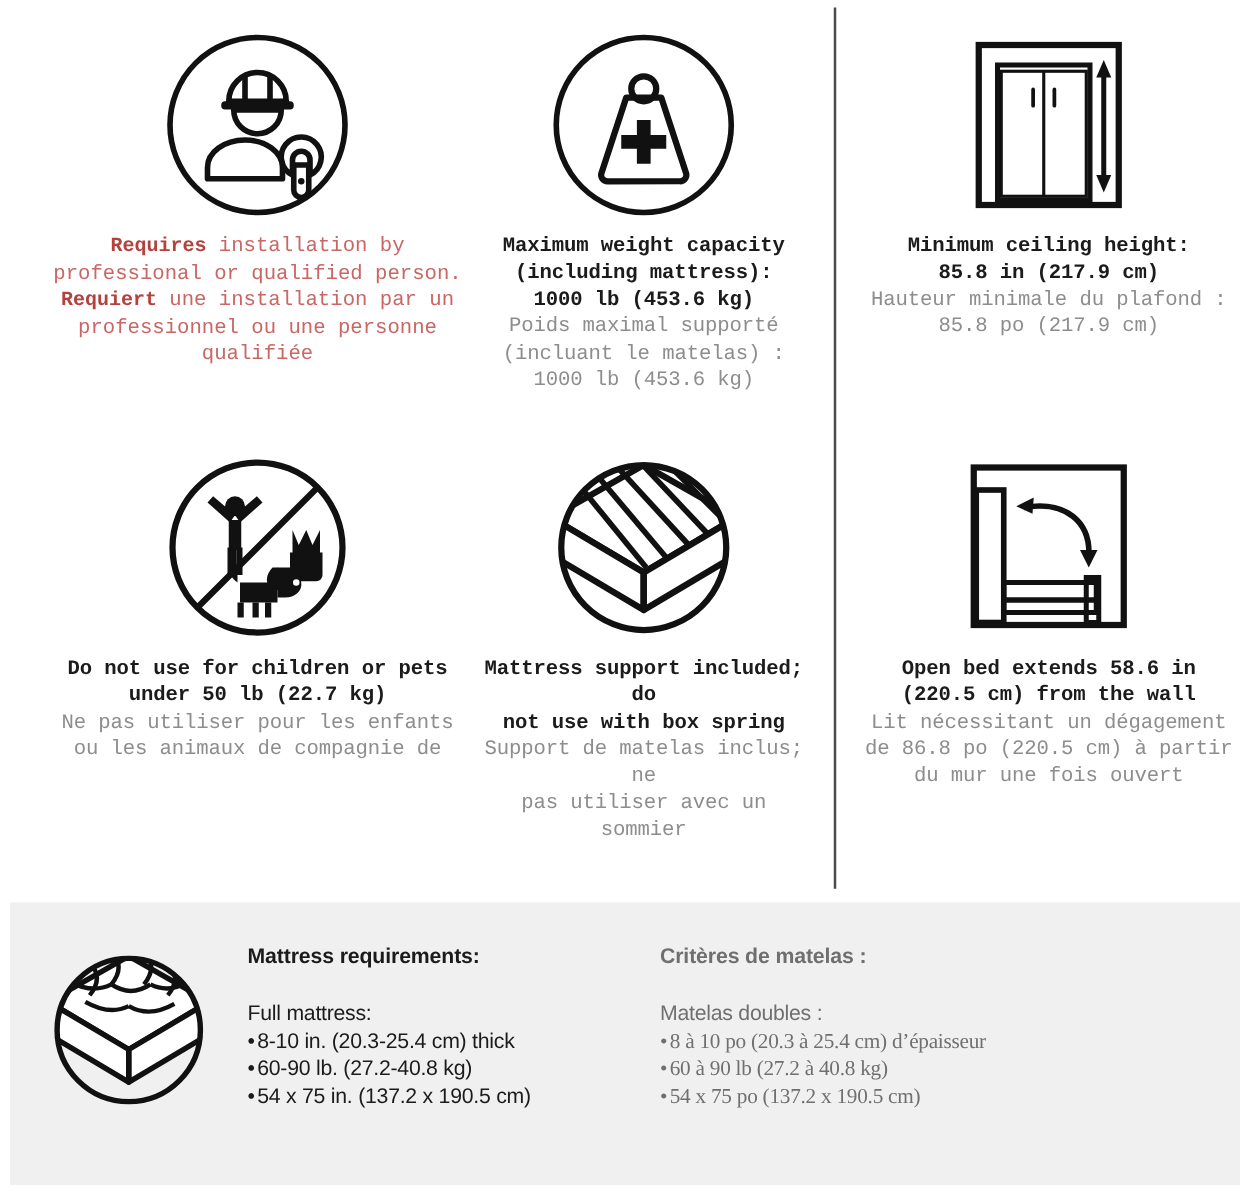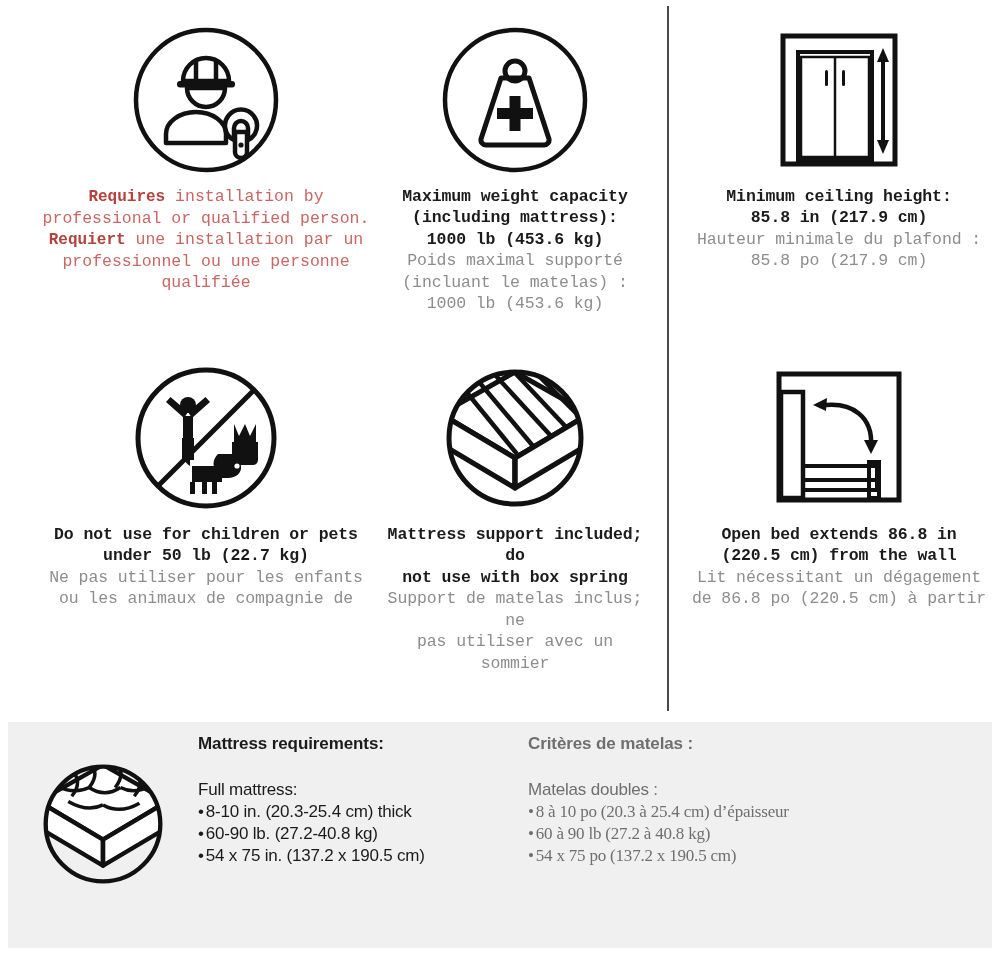--- a/index.html
+++ b/index.html
@@ -93,21 +93,21 @@
   }
   #panel-icon {
     width: 190px;
     flex: 0 0 190px;
     display: flex;
     justify-content: center;
     align-items: flex-start;
     padding-top: 36px;
   }
   .panel-col {
-    padding-top: 12px;
+    padding-top: 33px;
   }
   .panel-col.en { width: 330px; flex: 0 0 330px; }
   .panel-col.fr { width: 420px; flex: 0 0 420px; }
 
   .p-head {
     font-size: 17px;
     font-weight: bold;
     color: #1b1b1b;
     margin-bottom: 26px;
     letter-spacing: -0.1px;
@@ -296,24 +296,25 @@
         <rect x="40" y="104" width="74" height="14" fill="none" stroke="#111" stroke-width="4"></rect>
         <rect x="40" y="118" width="74" height="10" fill="none" stroke="#111" stroke-width="4"></rect>
         <rect x="106" y="100" width="10" height="36" fill="none" stroke="#111" stroke-width="4"></rect>
 
         <path d="M56 44 C90 38 110 56 108 84" fill="none" stroke="#111" stroke-width="4.5"></path>
         <path d="M50 43 L64 36 L63 49 Z" fill="#111"></path>
         <path d="M108 92 L101 78 L115 78 Z" fill="#111"></path>
       </svg>
     </div>
     <div class="cell-text">
-      <div class="t-en">Open bed extends 86.8 in</div>
+      <div class="t-en">Open bed extends 58.6 in</div>
       <div class="t-en">(220.5 cm) from the wall</div>
       <div class="t-fr">Lit nécessitant un dégagement</div>
       <div class="t-fr">de 86.8 po (220.5 cm) à partir</div>
+      <div class="t-fr">du mur une fois ouvert</div>
     </div>
   </div>
 
 </div>
 
 <div id="bottom-panel">
 
   <div id="panel-icon">
     <svg width="132" height="132" viewBox="0 0 152 152">
       <defs>

